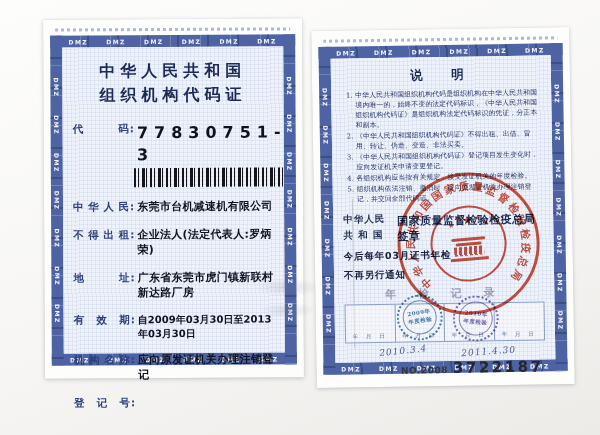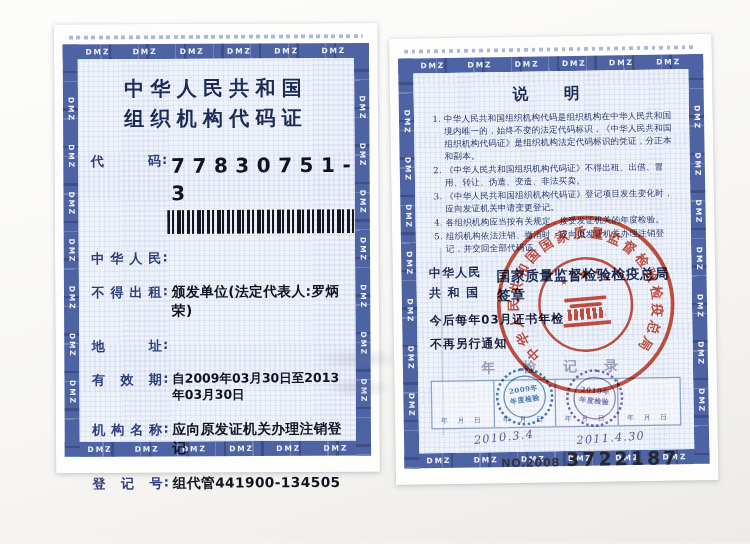--- a/index.html
+++ b/index.html
@@ -128,44 +128,45 @@
         <div id="left-fields">
             <div class="lrow lrow-code lrow-code">
               <span class="lbl">代码</span>
               <span class="lcolon">:</span>
               <span class="lval">77830751-3</span>
             </div>
             <div class="barcode"></div>
             <div class="lrow lrow-org-name">
               <span class="lbl">中华人民</span>
               <span class="lcolon">:</span>
+              <span class="lval">东莞市台机减速机有限公司</span>
             </div>
             <div class="lrow lrow-org-type">
               <span class="lbl">不得出租</span>
               <span class="lcolon">:</span>
-              <span class="lval">颁发单位(法定代表人:罗炳荣)</span>
+              <span class="lval">企业法人(法定代表人:罗炳荣)</span>
             </div>
             <div class="lrow lrow-address">
               <span class="lbl">地址</span>
               <span class="lcolon">:</span>
+              <span class="lval">广东省东莞市虎门镇新联村新达路厂房</span>
             </div>
             <div class="lrow lrow-validity lrow-validity">
               <span class="lbl">有效期</span>
               <span class="lcolon">:</span>
               <span class="lval">自2009年03月30日至2013年03月30日</span>
             </div>
             <div class="lrow lrow-issuer">
               <span class="lbl">机构名称</span>
               <span class="lcolon">:</span>
               <span class="lval">应向原发证机关办理注销登记</span>
             </div>
             <div class="lrow lrow-reg-no">
               <span class="lbl">登记号</span>
               <span class="lcolon">:</span>
-              <span class="lval">组代管441900-134505</span>
             </div>
           </div>
         <div class="smudge smudge1"></div>
         <div class="smudge smudge2"></div>
       </div>
     </div>
   </div>
 
   <div class="page page-right">
     <div class="microprint"></div>

